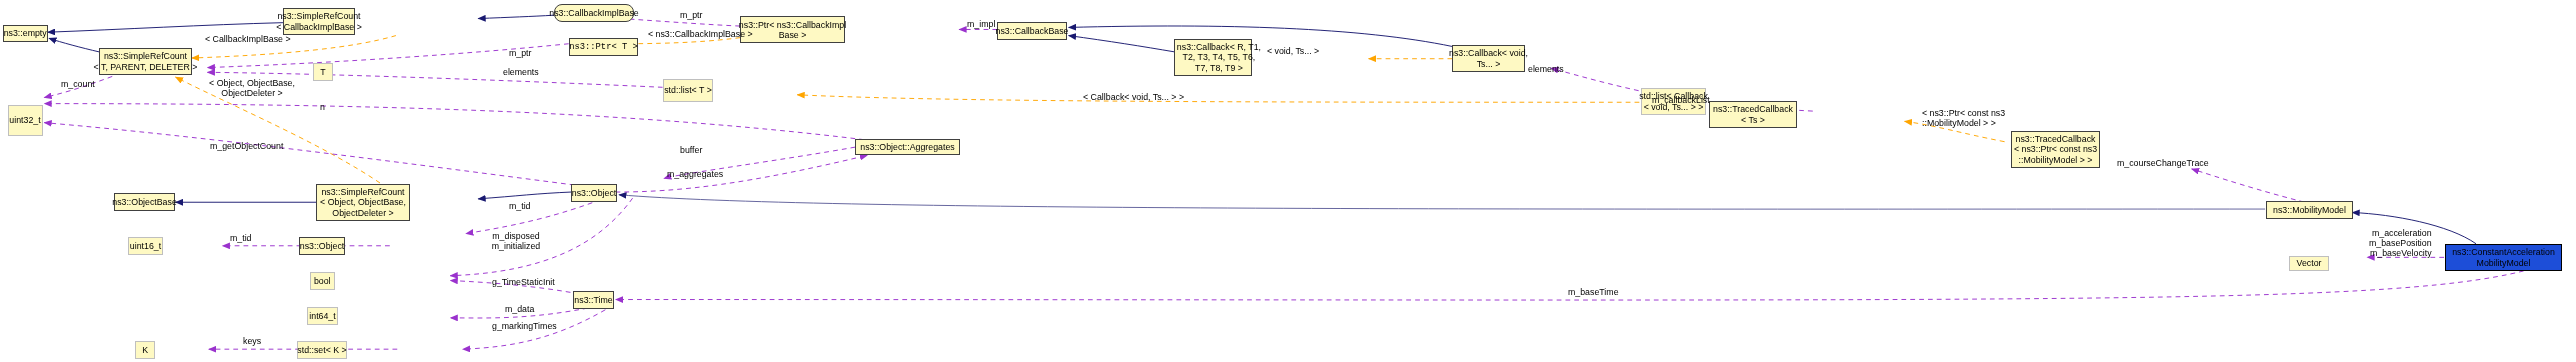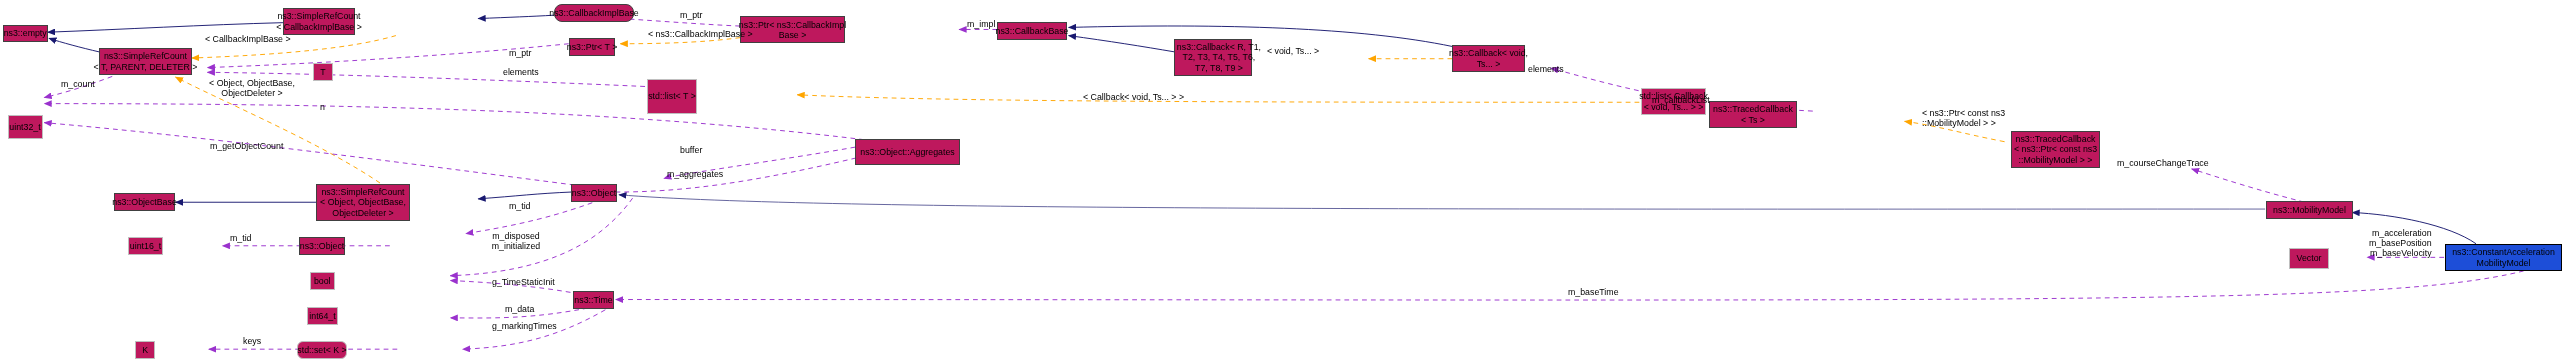--- a/index.html
+++ b/index.html
@@ -1,19 +1,19 @@
 <!DOCTYPE html>
 <html style="font-size:11px"><head>
 <meta charset="utf-8">
 <style>
   html, body { margin:0; padding:0; background:#ffffff; }
   body { width:2576px; height:363px; position:relative; overflow:hidden;
          font-family:"Liberation Sans", sans-serif; }
   #edges { position:absolute; left:0; top:0; }
-  .node { position:absolute; box-sizing:border-box; background:#be185d;
+  .node { position:absolute; box-sizing:border-box; background:#fef9c3;
           border:1px solid #404040; font-size:8.8px; color:#000;
           display:flex; align-items:center; justify-content:center;
           text-align:center; line-height:10.2px; white-space:pre; padding:0 4.1px; cursor:pointer; }
   .node.ext { border:1px solid #bfbfbf; }
   .node.focus { background:#1d4ed8; border-color:#000; }
   .elabel { position:absolute; font-size:8.8px; color:#000; white-space:pre; line-height:10.2px;
             font-family:"Liberation Sans", sans-serif; }
   .elabel.c { text-align:center; transform:translateX(-50%); }
 </style>
 </head>
@@ -87,50 +87,50 @@
 <div class="node" style="left:997px;top:22px;width:70px;height:17.7px;">ns3::CallbackBase</div>
 <div class="node" style="left:1174px;top:39px;width:78px;height:37px;padding-left:16px;">ns3::Callback&lt; R, T1,
 T2, T3, T4, T5, T6,
 T7, T8, T9 &gt;</div>
 <div class="node" style="left:1452px;top:45px;width:73px;height:27px;">ns3::Callback&lt; void,
 Ts... &gt;</div>
 
 <div class="node" style="left:99px;top:48px;width:93px;height:27px;">ns3::SimpleRefCount
 &lt; T, PARENT, DELETER &gt;</div>
 <div class="node ext" style="left:313px;top:63px;width:20px;height:17.7px;">T</div>
-<div class="node" style="left:569px;top:38px;width:46px;height:17.7px;">ns3::Ptr&lt; T &gt;</div>
-<div class="node ext" style="left:647px;top:79px;width:50px;height:35px;">std::list&lt; T &gt;</div>
+<div class="node" style="left:569px;top:38px;width:69px;height:17.7px;font-family:Liberation Mono, monospace;">ns3::Ptr&lt; T &gt;</div>
+<div class="node ext" style="left:663px;top:79px;width:50px;height:23px;">std::list&lt; T &gt;</div>
 <div class="node ext" style="left:1641px;top:88px;width:65px;height:27px;">std::list&lt; Callback
 &lt; void, Ts... &gt; &gt;</div>
 <div class="node" style="left:1709px;top:101px;width:88px;height:27px;">ns3::TracedCallback
 &lt; Ts &gt;</div>
 <div class="node" style="left:2011px;top:131px;width:89px;height:37px;">ns3::TracedCallback
 &lt; ns3::Ptr&lt; const ns3
 ::MobilityModel &gt; &gt;</div>
 
-<div class="node ext" style="left:7.5px;top:115px;width:35px;height:24px;">uint32_t</div>
-<div class="node" style="left:855px;top:139px;width:105px;height:26px;">ns3::Object::Aggregates</div>
+<div class="node ext" style="left:7.5px;top:105px;width:35px;height:31px;">uint32_t</div>
+<div class="node" style="left:855px;top:139px;width:105px;height:16px;">ns3::Object::Aggregates</div>
 <div class="node" style="left:114px;top:193px;width:61px;height:17.7px;">ns3::ObjectBase</div>
 <div class="node" style="left:316px;top:184px;width:94px;height:37px;">ns3::SimpleRefCount
 &lt; Object, ObjectBase,
 ObjectDeleter &gt;</div>
 <div class="node" style="left:571px;top:184px;width:46px;height:17.7px;">ns3::Object</div>
 <div class="node" style="left:2266px;top:201px;width:87px;height:17.7px;">ns3::MobilityModel</div>
 
 <div class="node ext" style="left:128px;top:237px;width:35px;height:17.7px;">uint16_t</div>
 <div class="node" style="left:299px;top:237px;width:46px;height:17.7px;">ns3::Object</div>
-<div class="node ext" style="left:2289px;top:248px;width:40px;height:21px;">Vector</div>
+<div class="node ext" style="left:2289px;top:256px;width:40px;height:15px;">Vector</div>
 <div class="node focus" style="left:2445px;top:244px;width:117px;height:27px;">ns3::ConstantAcceleration
 MobilityModel</div>
 
 <div class="node ext" style="left:310px;top:272px;width:24.5px;height:17.7px;">bool</div>
 <div class="node" style="left:573px;top:291px;width:41px;height:17.7px;">ns3::Time</div>
 <div class="node ext" style="left:307px;top:307px;width:31px;height:17.7px;">int64_t</div>
 <div class="node ext" style="left:135px;top:341px;width:20.4px;height:17.7px;">K</div>
-<div class="node ext" style="left:297px;top:341px;width:50px;height:17.7px;border-radius:6px;">std::set&lt; K &gt;</div>
+<div class="node ext" style="left:297px;top:341px;width:50px;height:17.7px;">std::set&lt; K &gt;</div>
 
 <div class="elabel" style="left:205px;top:34px;">&lt; CallbackImplBase &gt;</div>
 <div class="elabel c" style="left:252px;top:78px;">&lt; Object, ObjectBase,
 ObjectDeleter &gt;</div>
 <div class="elabel" style="left:61px;top:79px;">m_count</div>
 <div class="elabel" style="left:680px;top:10.2px;">m_ptr</div>
 <div class="elabel" style="left:509px;top:48px;">m_ptr</div>
 <div class="elabel" style="left:648px;top:28.6px;">&lt; ns3::CallbackImplBase &gt;</div>
 <div class="elabel" style="left:967px;top:19px;">m_impl</div>
 <div class="elabel" style="left:1267px;top:46px;">&lt; void, Ts... &gt;</div>

